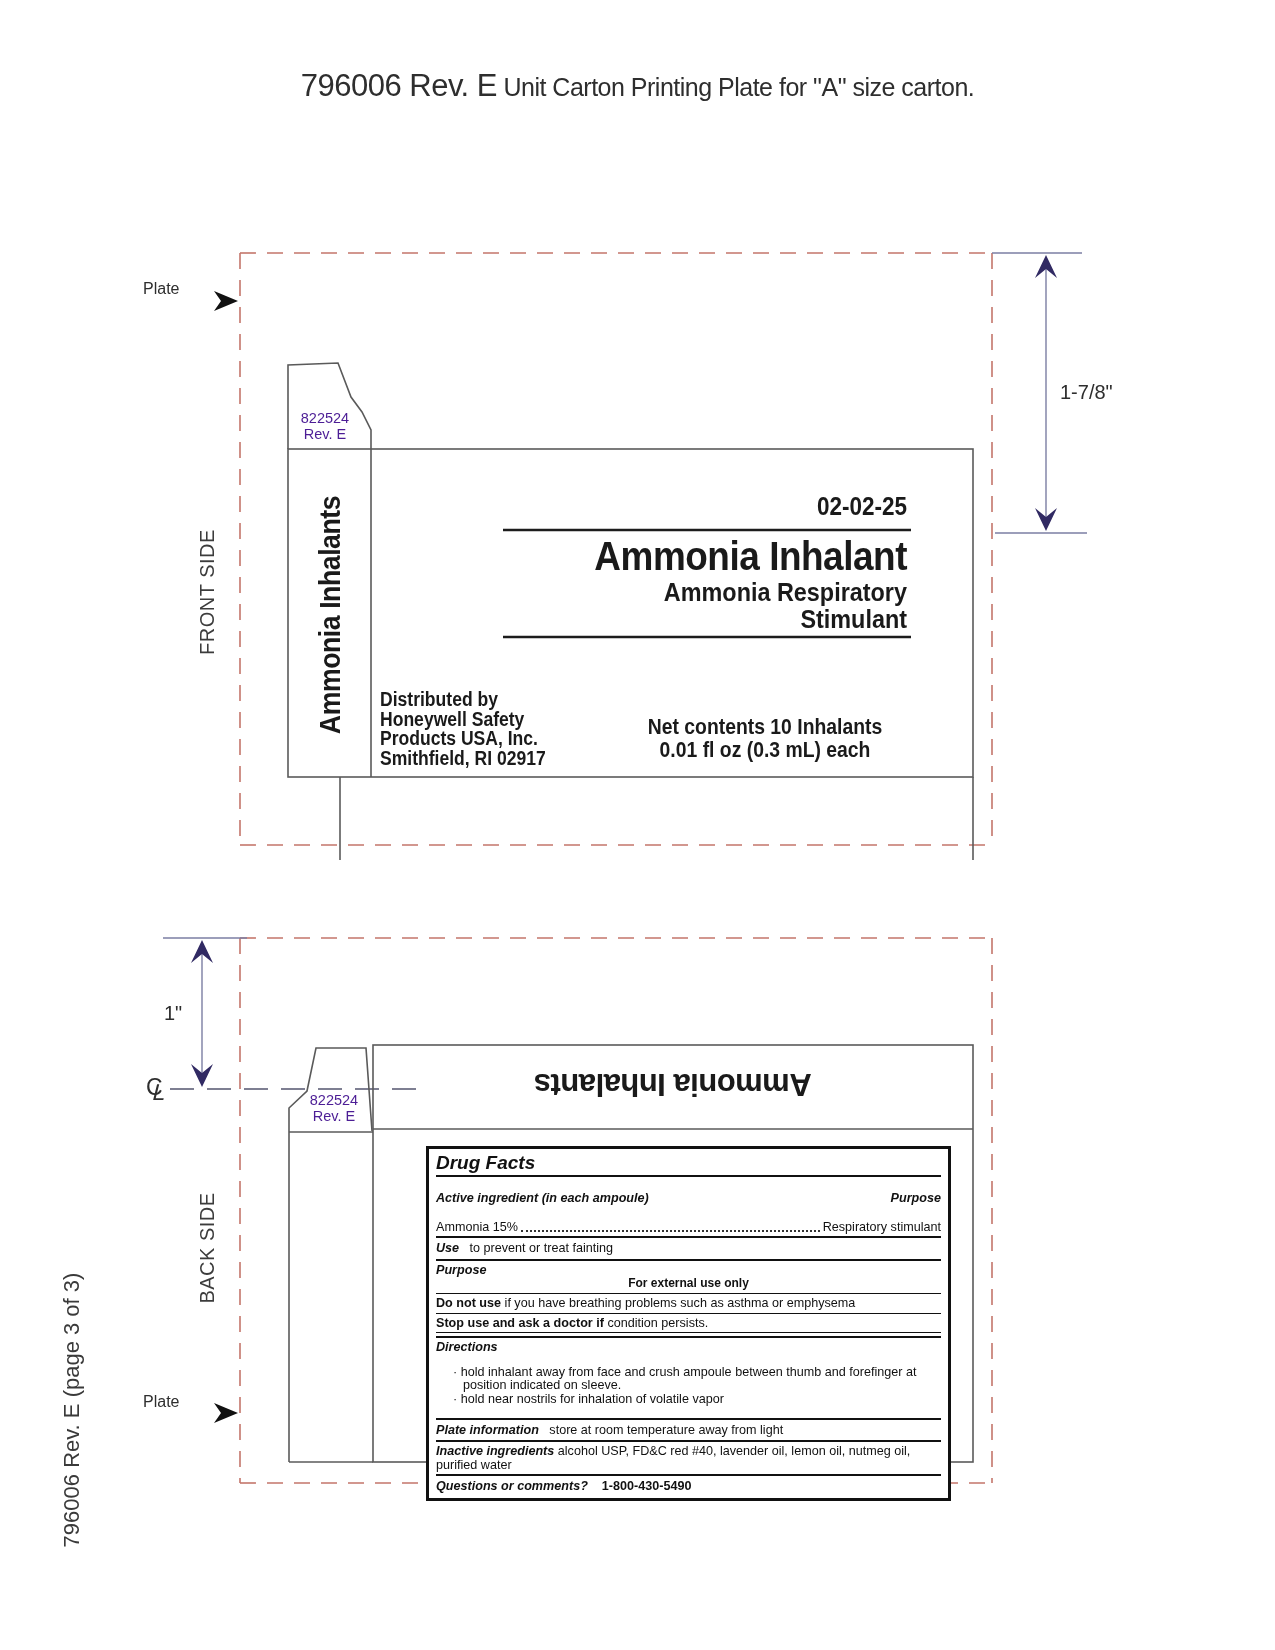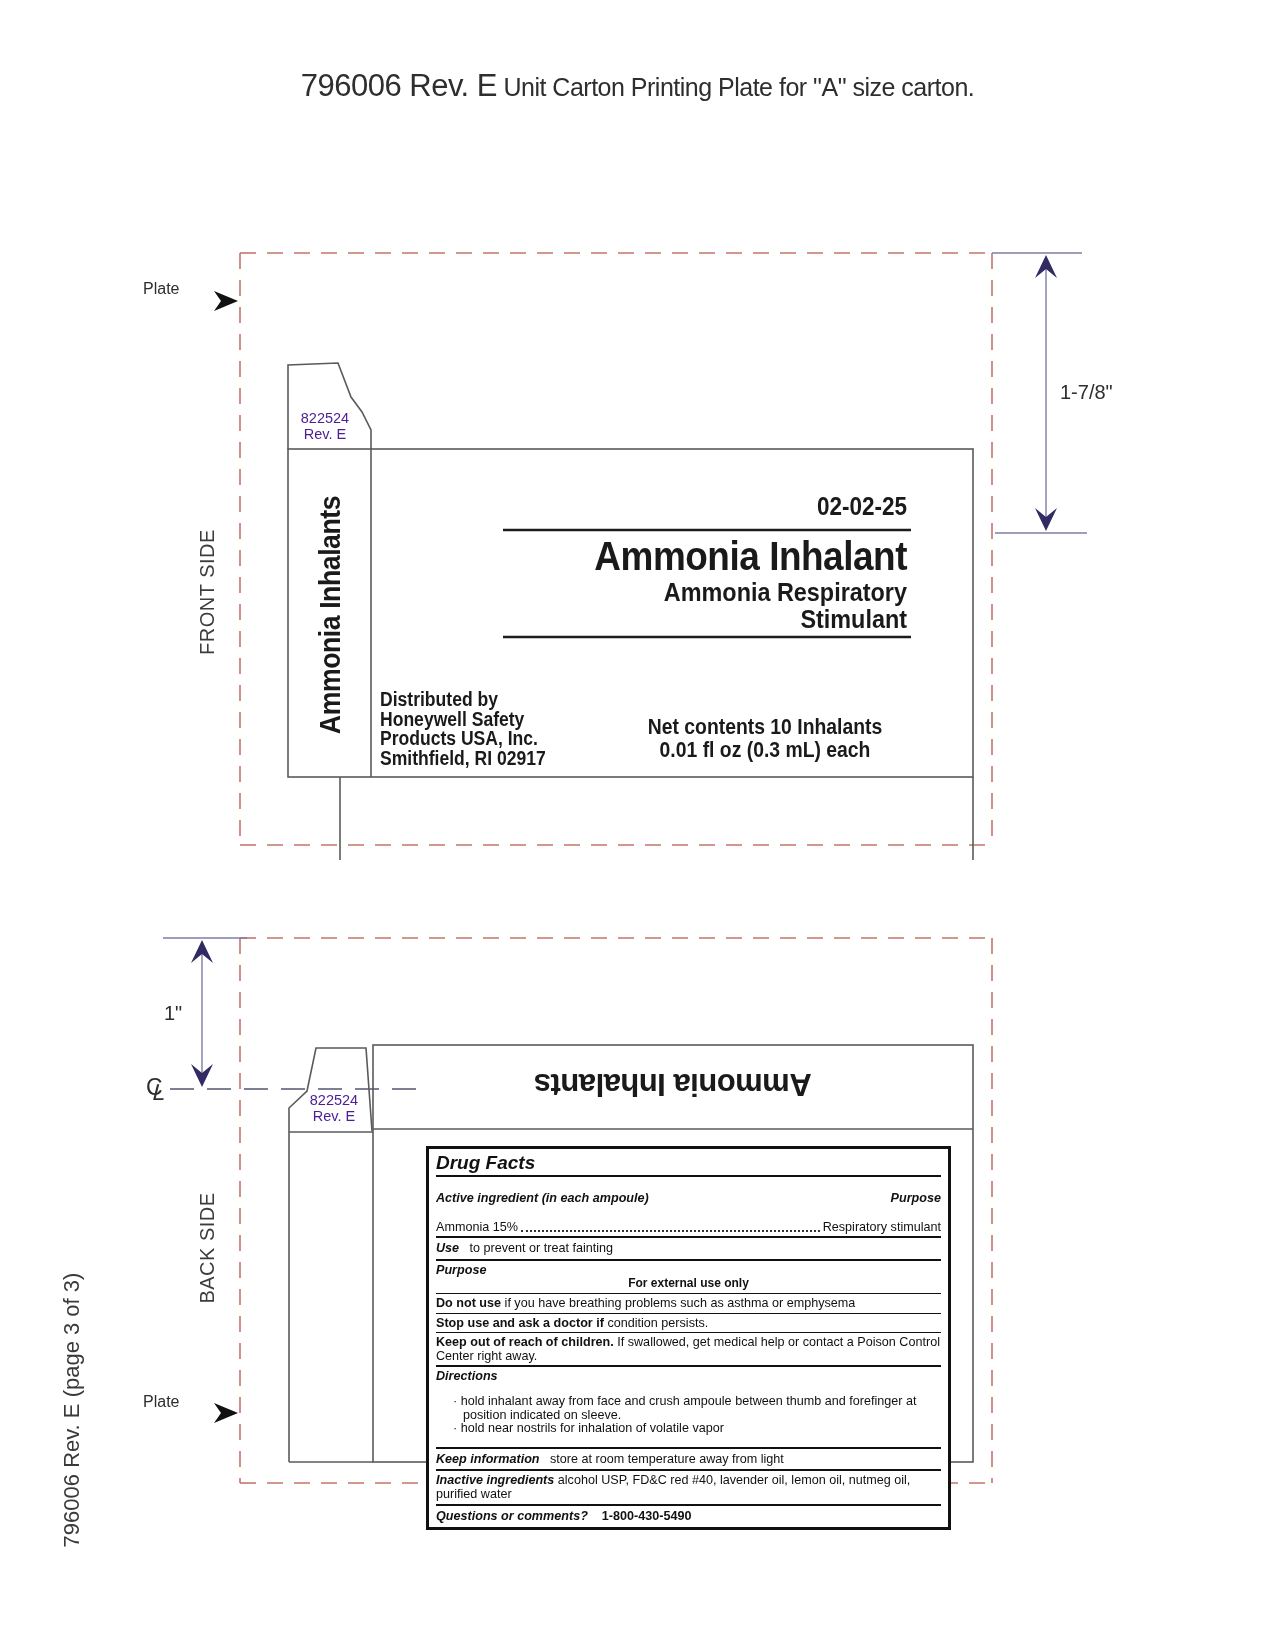--- a/index.html
+++ b/index.html
@@ -180,34 +180,31 @@
     <div class="b" style="font-size:12px;">For external use only</div>
     <div class="rule-thin"></div>
     <div>
       <span class="b">Do not use</span><span> if you have breathing problems such as asthma or emphysema</span>
     </div>
     <div class="rule-thin"></div>
     <div>
       <span class="b">Stop use and ask a doctor if</span><span> condition persists.</span>
     </div>
     <div class="rule-thin"></div>
-    <div>
-      <span class="b">Keep out of reach of children.</span><span> If swallowed, get medical help or contact a Poison Control Center right away.</span>
-    </div>
     <div class="rule"></div>
 
     <div class="bi">Directions</div>
     <ul class="df-list">
       <li><span>·</span>&nbsp;<span>hold inhalant away from face and crush ampoule between thumb and forefinger at position indicated on sleeve.</span></li>
       <li><span>·</span>&nbsp;<span>hold near nostrils for inhalation of volatile vapor</span></li>
     </ul>
     <div class="rule"></div>
 
     <div class="df-sec">
-      <span class="bi">Keep information</span>&nbsp;&nbsp;
+      <span class="bi">Plate information</span>&nbsp;&nbsp;
       <span>store at room temperature away from light</span>
     </div>
     <div class="rule"></div>
 
     <div>
       <span class="bi">Inactive ingredients</span><span> alcohol USP, FD&amp;C red #40, lavender oil, lemon oil, nutmeg oil, purified water</span>
     </div>
     <div class="rule"></div>
 
     <div class="df-sec">

